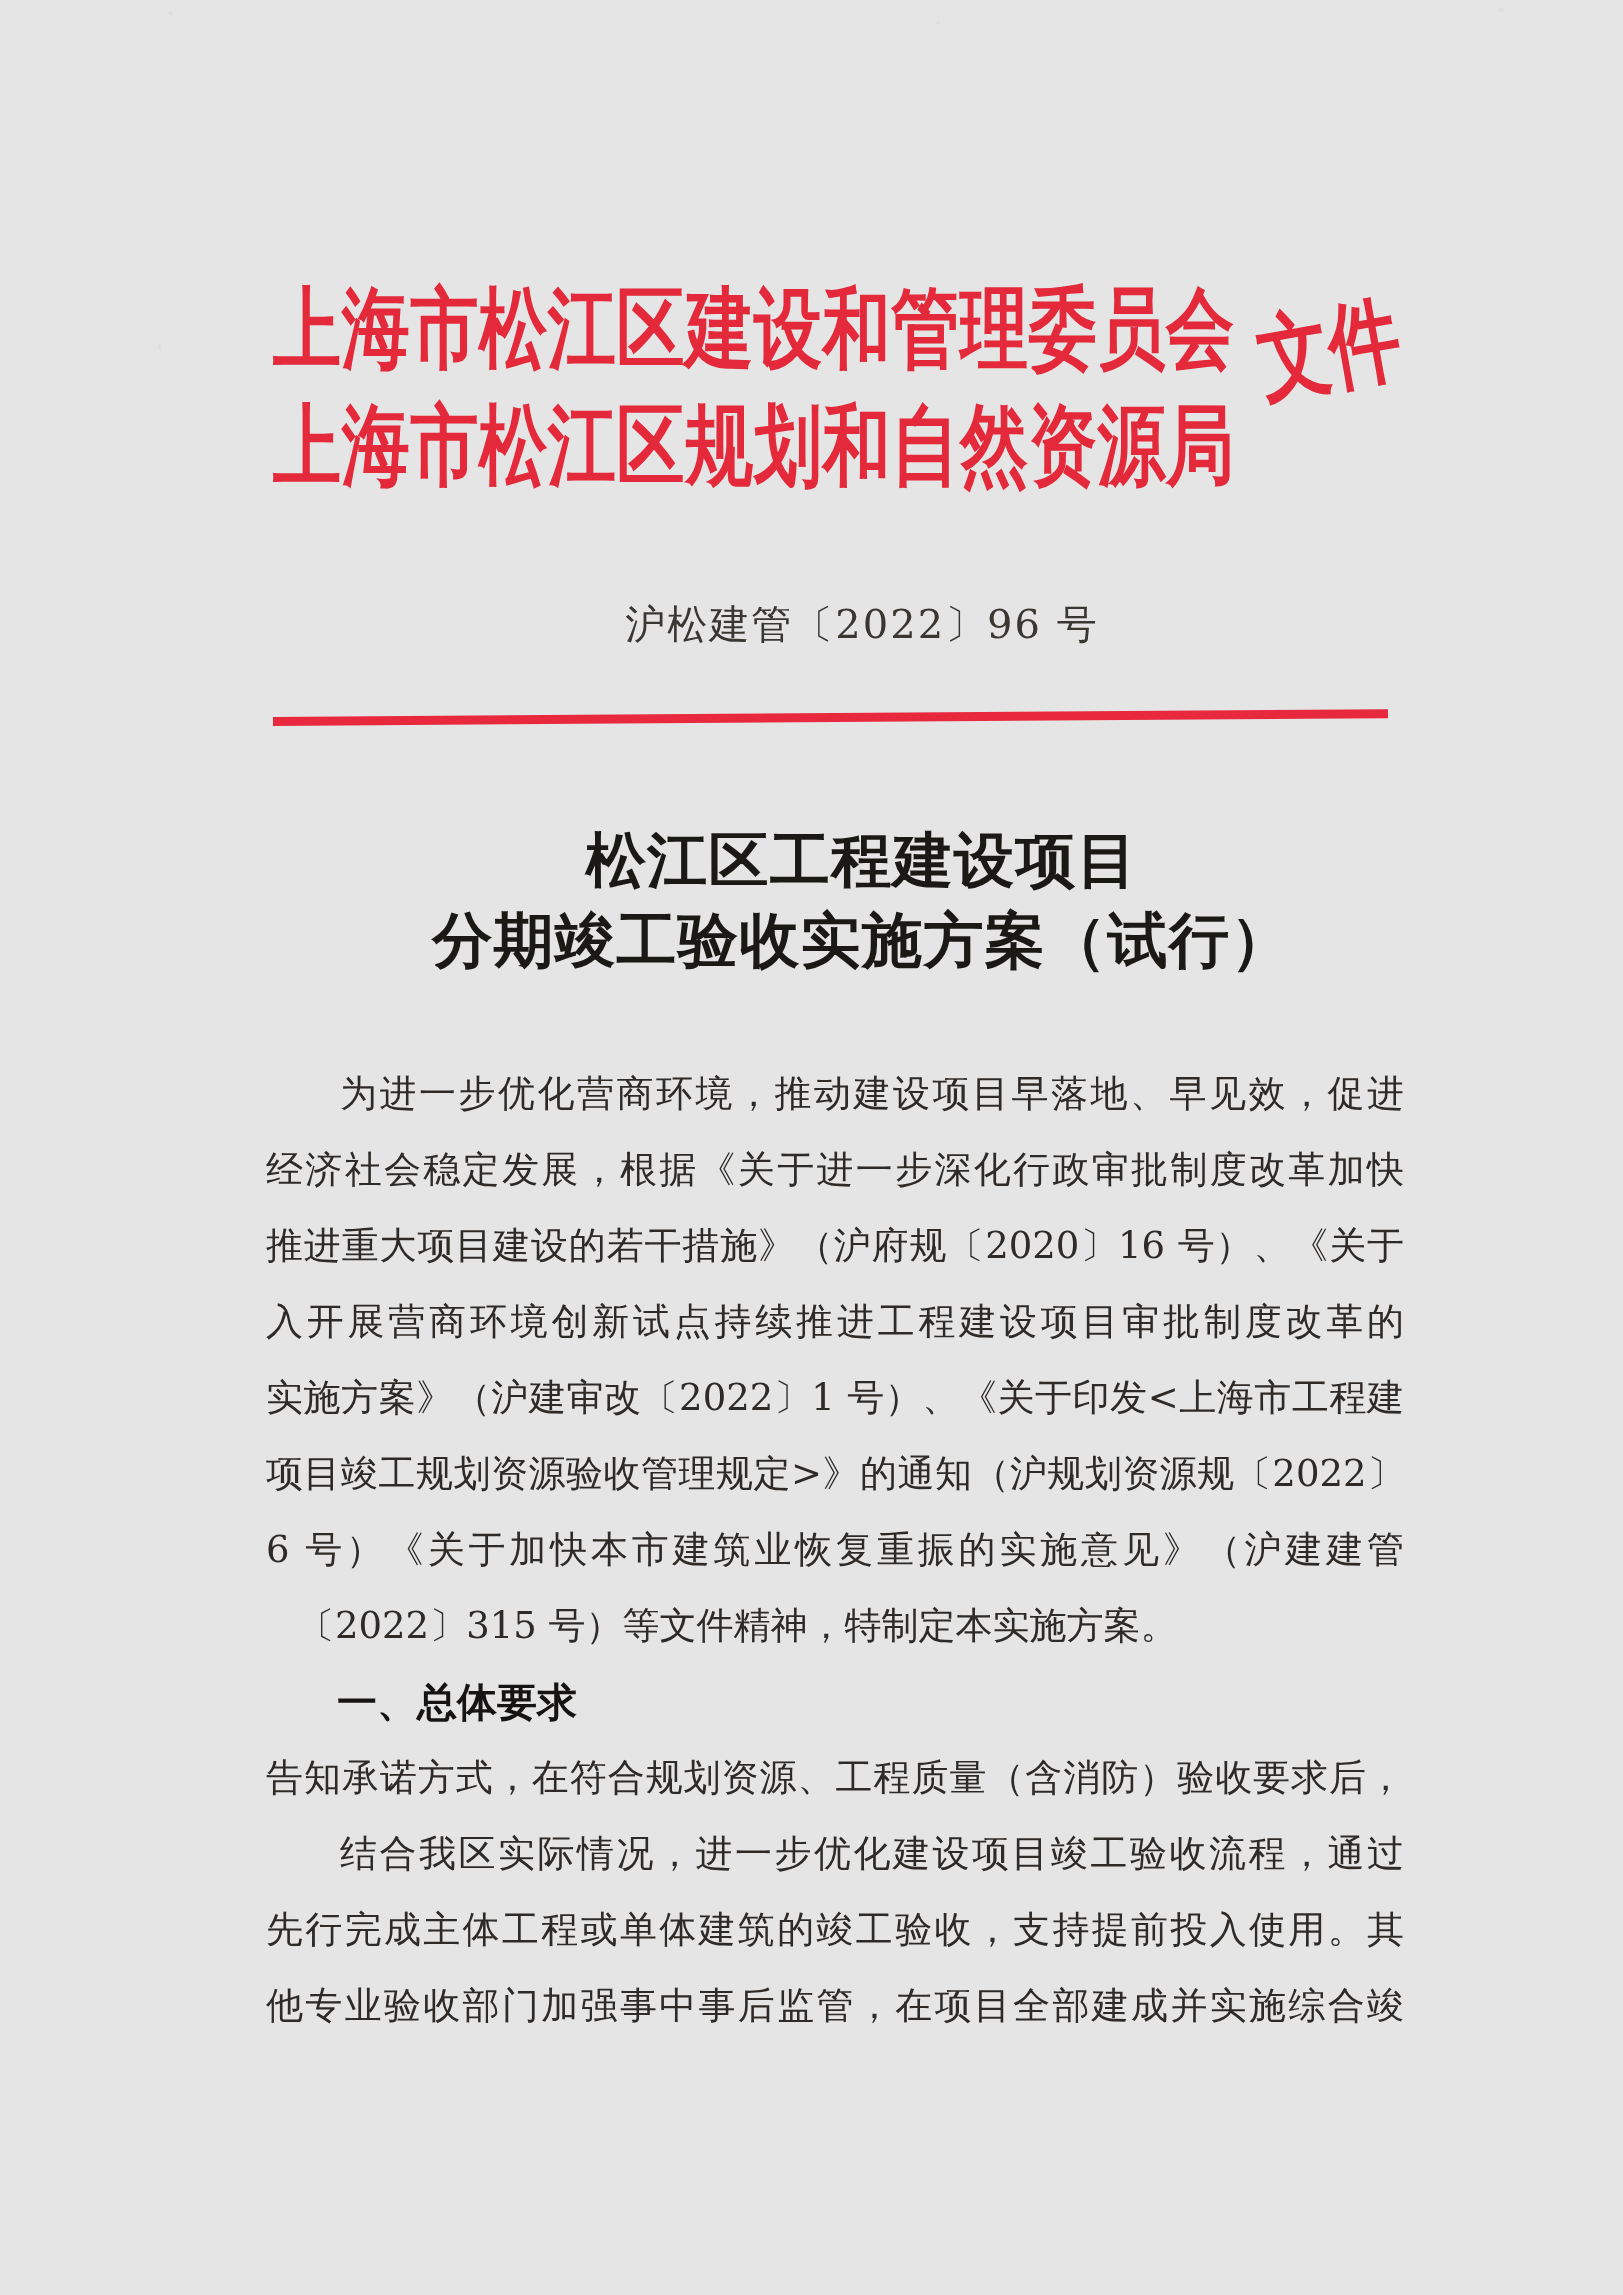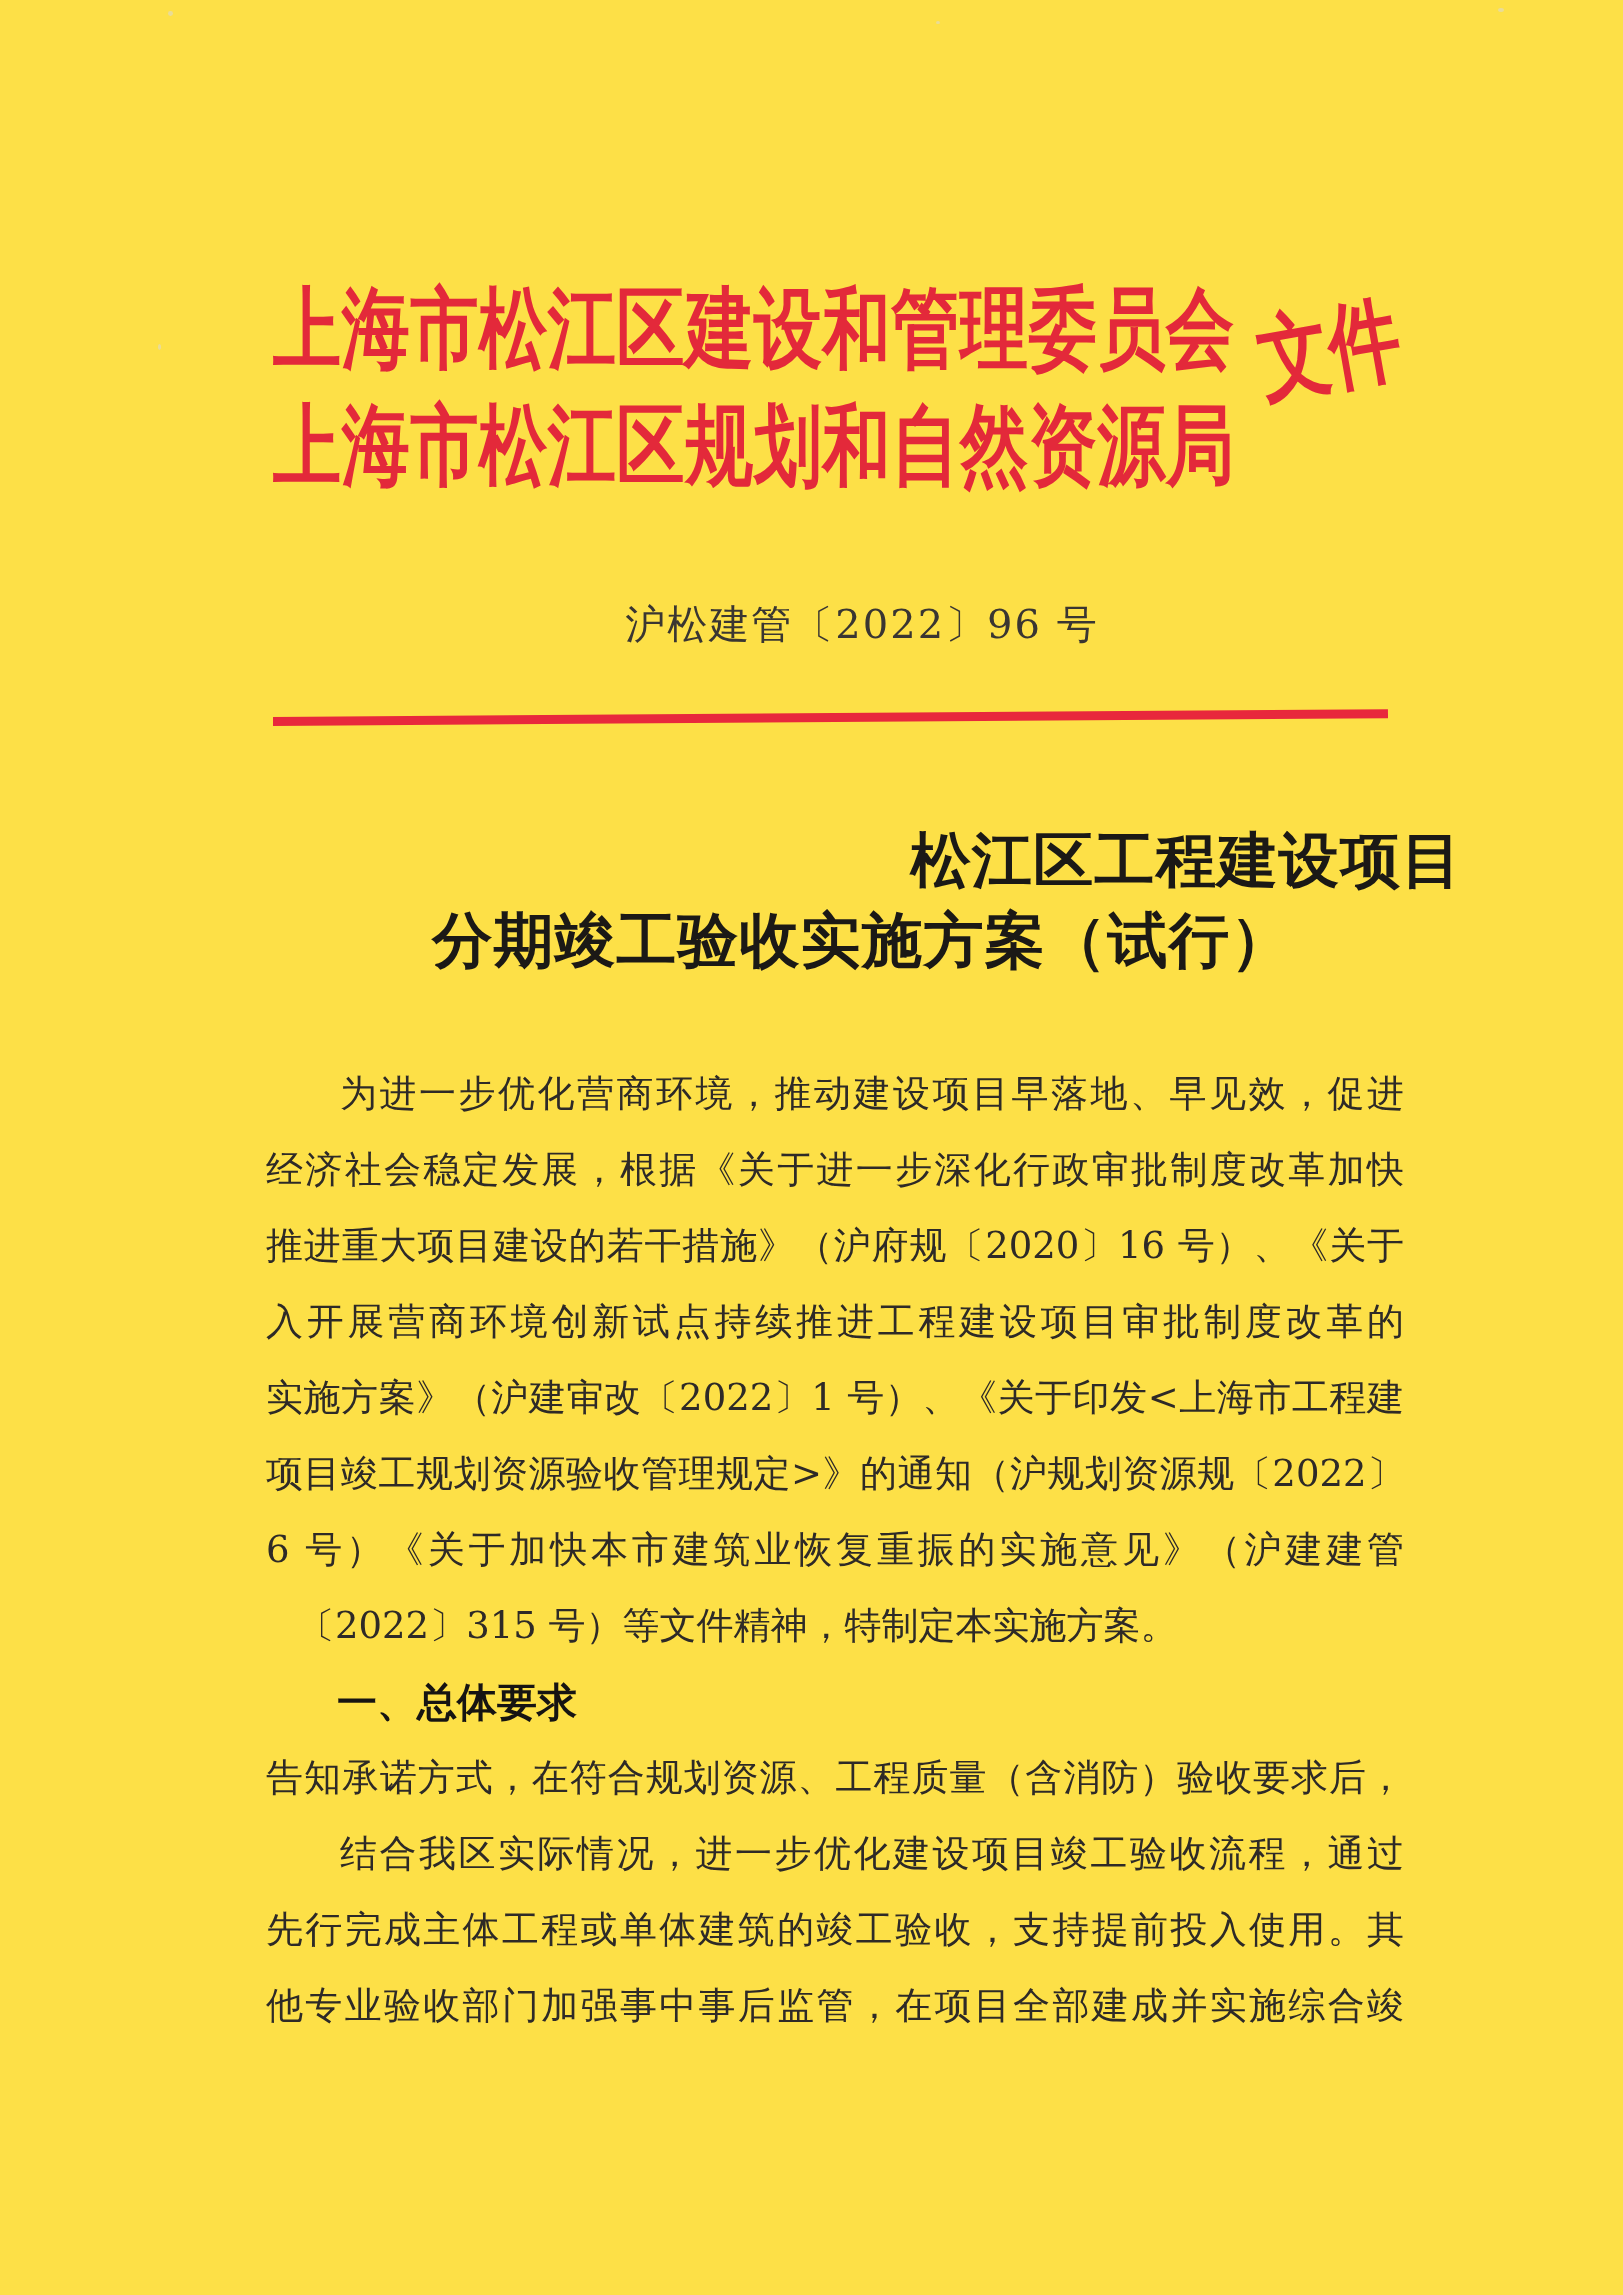--- a/index.html
+++ b/index.html
@@ -1,20 +1,20 @@
 <!DOCTYPE html>
 <html style="font-size:11px"><head>
 <meta charset="utf-8">
 <style>
   html, body { margin: 0; padding: 0; background: #ffffff; }
   .page {
     position: relative;
     width: 1624px;
     height: 2295px;
-    background: #fde047;
+    background: #e5e5e5;
     overflow: hidden;
     font-family: "DejaVu Serif", "Liberation Serif", serif;
   }
   
   .scan-speck { position: absolute; background: #d9d9d9; opacity: .55; border-radius: 50%; }
   .speck-a { left: 168px; top: 11px; width: 4.8px; height: 4.8px; }
   .speck-b { left: 936px; top: 20.5px; width: 4.1px; height: 3.4px; }
   .speck-c { left: 1498px; top: 8.2px; width: 5.5px; height: 4.1px; }
   .speck-d { left: 158px; top: 344px; width: 3.4px; height: 6.1px; }
 
@@ -75,21 +75,21 @@
     left: 261px;
     width: 1202px;
     text-align: center;
     font-weight: bold;
     color: #1b1916;
     font-size: 60px;
     line-height: 1.1;
     letter-spacing: 1.4px;
     white-space: nowrap;
   }
-  .title-1 { top: 827px; text-align: right; }
+  .title-1 { top: 827px; }
   .title-2 { top: 907px; }
 
   .body-col {
     position: absolute;
     left: 266px;
     top: 1056px;
     width: 1138px;
     color: #2e2a27;
   }
   .line {

